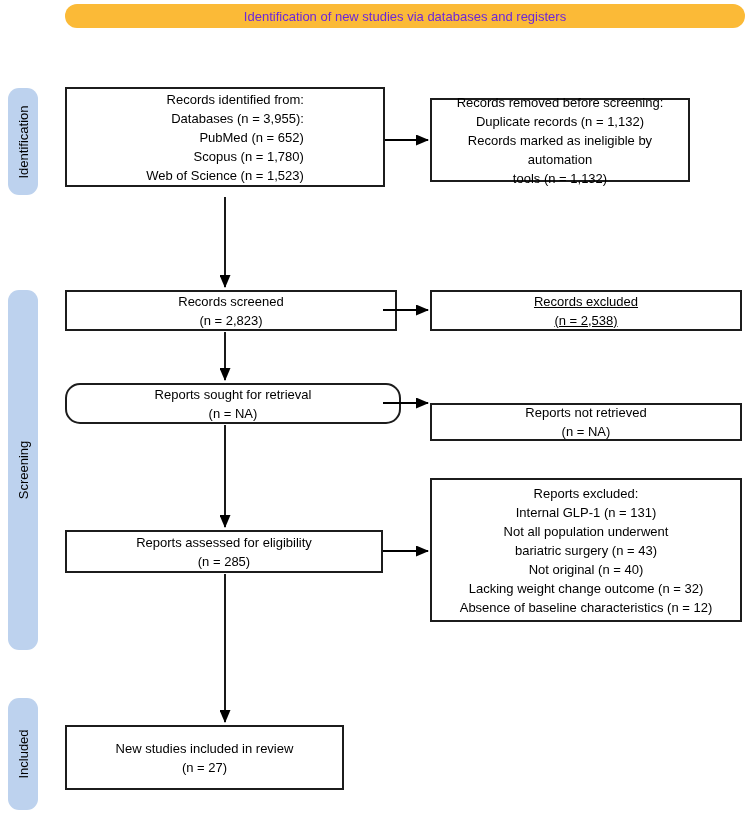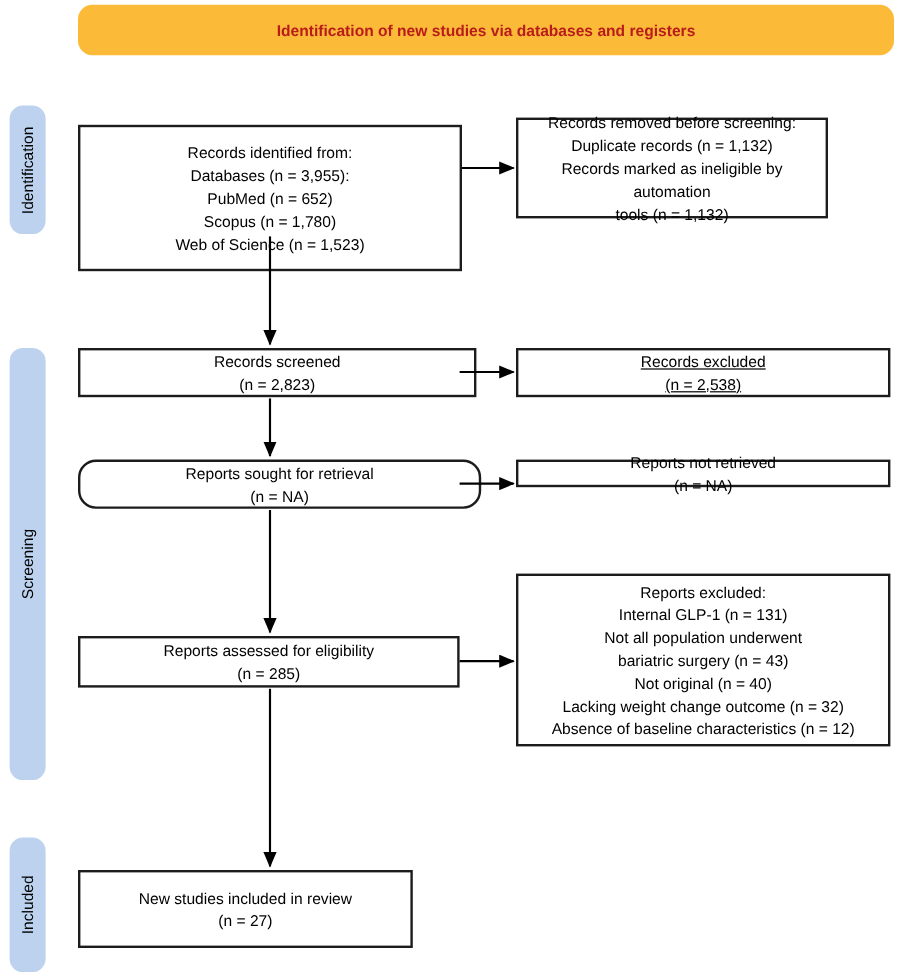--- a/index.html
+++ b/index.html
@@ -14,29 +14,28 @@
     width: 751px;
     height: 815px;
     background: #ffffff;
     overflow: hidden;
   }
   .banner {
     position: absolute;
     left: 65px;
     top: 4px;
     width: 680px;
-    height: 42px;
+    height: 24px;
     background: #FBBA37;
     border-radius: 12px;
     display: flex;
     align-items: center;
     justify-content: center;
     font-size: 13px;
-    color: #b91c1c;
-    font-weight: bold;
+    color: #6d28d9;
   }
   .pill {
     position: absolute;
     left: 8px;
     width: 30px;
     background: #BDD2EE;
     border-radius: 11px;
   }
   .pill span {
     position: absolute;
@@ -57,26 +56,26 @@
     box-sizing: border-box;
     display: flex;
     align-items: center;
     justify-content: center;
     text-align: center;
     font-size: 13px;
     line-height: 19px;
     white-space: pre-line;
     padding: 1px 4px;
   }
-  .box.l1 { left: 65px;  top: 104px;  width: 320px; height: 122px; }
+  .box.l1 { left: 65px;  top: 87px;  width: 320px; height: 100px; text-align: right; }
   .box.r1 { left: 430px; top: 98px;  width: 260px; height: 84px;  }
   .box.l2 { left: 65px;  top: 290px; width: 332px; height: 41px;  }
   .box.r2 { left: 430px; top: 290px; width: 312px; height: 41px; text-decoration: underline;  }
   .box.l3 { left: 65px;  top: 383px; width: 336px; height: 41px; border-radius: 15px;  }
-  .box.r3 { left: 430px; top: 383px; width: 312px; height: 23px;  }
+  .box.r3 { left: 430px; top: 403px; width: 312px; height: 38px;  }
   .box.l4 { left: 65px;  top: 530px; width: 318px; height: 43px;  }
   .box.r4 { left: 430px; top: 478px; width: 312px; height: 144px; }
   .box.l5 { left: 65px;  top: 725px; width: 279px; height: 65px;  }
   .arrow-layer {
     position: absolute;
     left: 0;
     top: 0;
     width: 751px;
     height: 815px;
     pointer-events: none;

